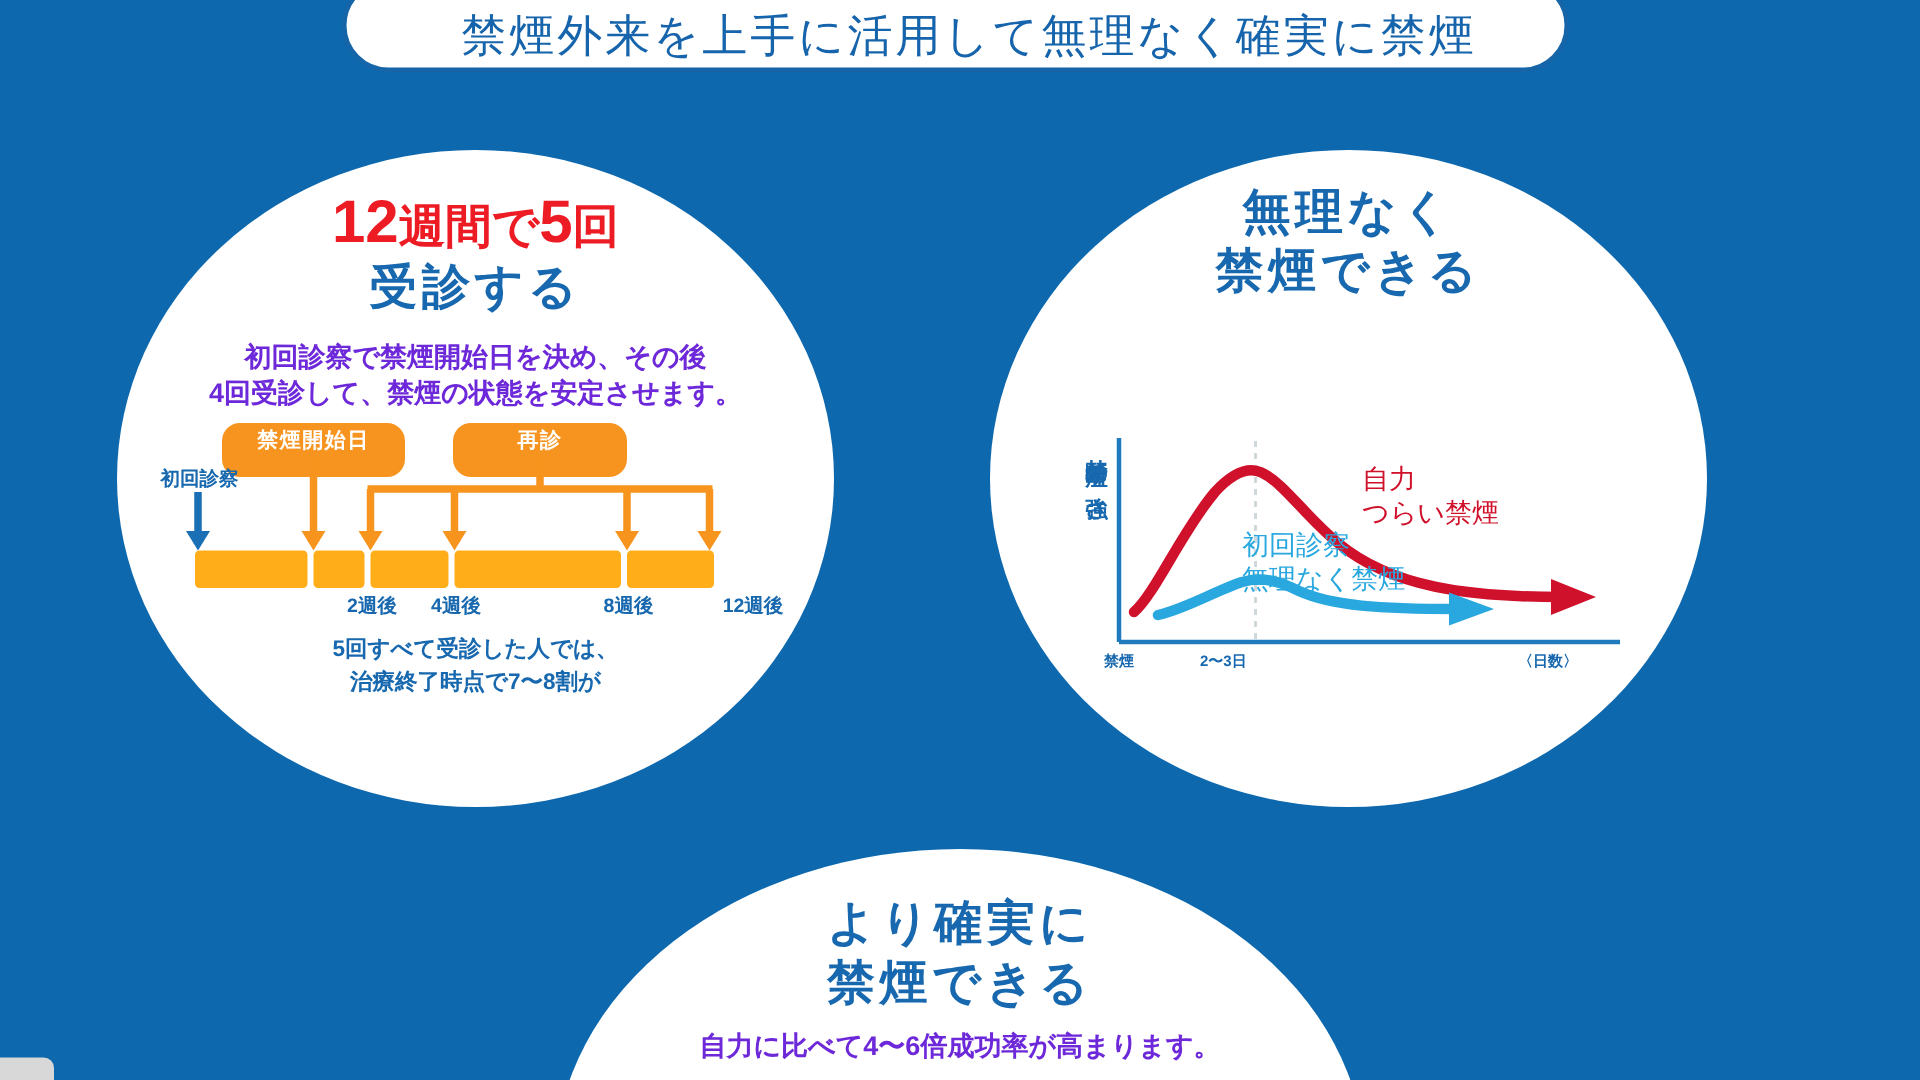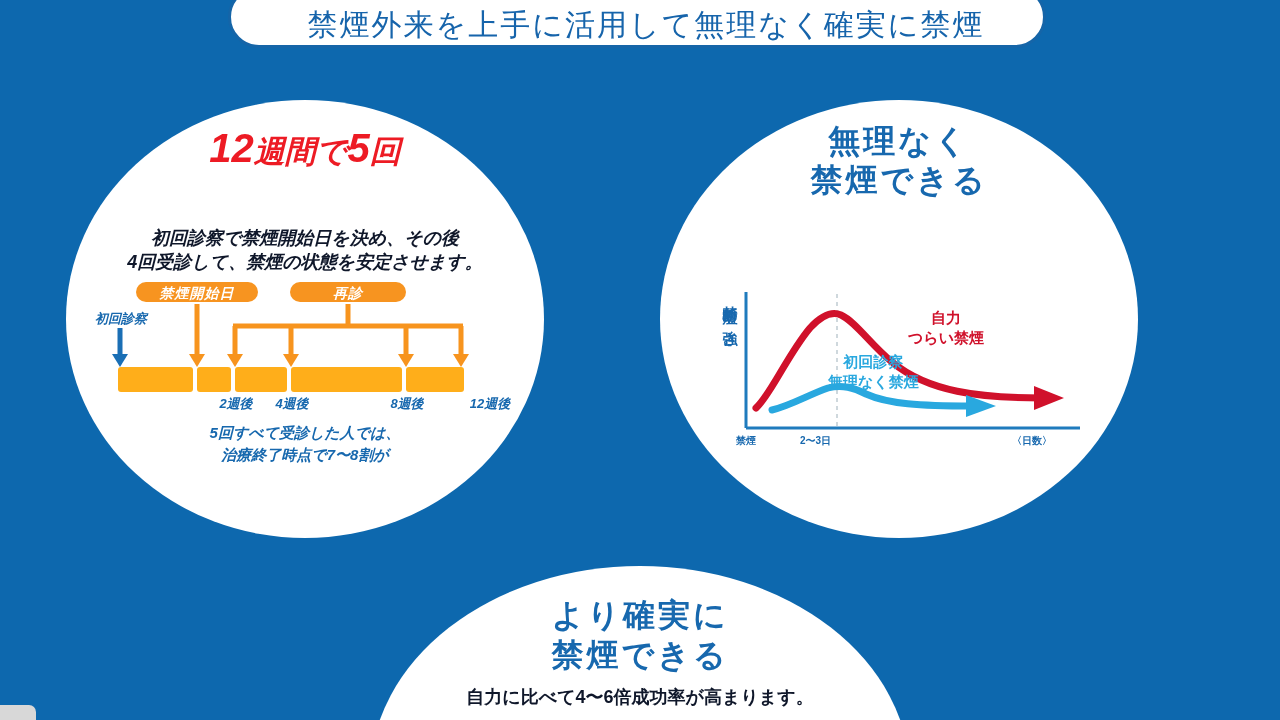--- a/index.html
+++ b/index.html
@@ -48,21 +48,21 @@
     margin-left: 18px;
   }
 
   
   .ellipse {
     position: absolute;
     background: #ffffff;
     border-radius: 50%;
     overflow: hidden;
   }
-  #ellipse-left  { left: 66px;  top: 100px; width: 478px; height: 438px; font-style: italic; }
+  #ellipse-left  { left: 78px;  top: 100px; width: 478px; height: 438px; }
   #ellipse-right { left: 660px; top: 100px; width: 478px; height: 438px; }
   #ellipse-bottom{ left: 370px; top: 566px; width: 540px; height: 420px; }
 
   
   .head-red {
     position: absolute;
     width: 100%;
     text-align: center;
     color: #ed1b24;
     font-size: 40px;
@@ -82,21 +82,21 @@
     font-weight: bold;
     line-height: 1.12;
     letter-spacing: 3px;
     white-space: nowrap;
   }
 
   .body-blue {
     position: absolute;
     width: 100%;
     text-align: center;
-    color: #0f172a;
+    color: #6d28d9;
     font-size: 18px;
     font-weight: bold;
     line-height: 1.36;
     letter-spacing: 0px;
   }
   .body-blue .ln { display: block; white-space: nowrap; }
 
   .small-blue {
     position: absolute;
     width: 100%;
@@ -116,21 +116,21 @@
   }
   .pill {
     position: absolute;
     background: #f79420;
     color: #ffffff;
     border-radius: 12px;
     font-size: 14px;
     font-weight: bold;
     text-align: center;
     line-height: 22px;
-    height: 20px;
+    height: 36px;
     white-space: nowrap;
     letter-spacing: 1px;
   }
   #pill-start { left: 70px;  top: 0px;  width: 122px; }
   #pill-revisit { left: 224px; top: 0px;  width: 116px; }
 
   .tl-label {
     position: absolute;
     color: #1768ae;
     font-size: 13px;
@@ -171,25 +171,24 @@
     color: #1768ae;
     font-size: 15px;
     font-weight: bold;
     writing-mode: vertical-rl;
     text-orientation: upright;
     letter-spacing: 2px;
     line-height: 1;
   }
   .chart-legend {
     position: absolute;
-    font-size: 15px;
-    font-weight: bold;
+    font-size: 18px;
+    font-weight: normal;
     line-height: 1.3;
     white-space: nowrap;
-    text-align: center;
   }
   #legend-self  { left: 248px; top: 20px;  color: #d0112b; }
   #legend-clinic{ left: 168px; top: 64px;  color: #29a8df; }
   .chart-legend .ln { display: block; }
 
   .x-label {
     position: absolute;
     color: #1768ae;
     font-size: 10px;
     font-weight: bold;
@@ -218,20 +217,21 @@
   <div id="title-banner">
     <div id="title-text">禁煙外来を上手に活用して無理なく確実に禁煙</div>
   </div>
 
   <div class="ellipse" id="ellipse-left">
 
     <div class="head-red" style="top:28px;">
       <span>12</span><span class="small">週間で</span><span>5</span><span class="small">回</span>
     </div>
 
+    <div class="head-blue" style="top:74px;">受診する</div>
 
     <div class="body-blue" style="top:126px;">
       <span class="ln">初回診察で禁煙開始日を決め、その後</span>
       <span class="ln">4回受診して、禁煙の状態を安定させます。</span>
     </div>
 
     <div id="timeline">
 
       <div class="pill" id="pill-start">禁煙開始日</div>
       <div class="pill" id="pill-revisit">再診</div>

